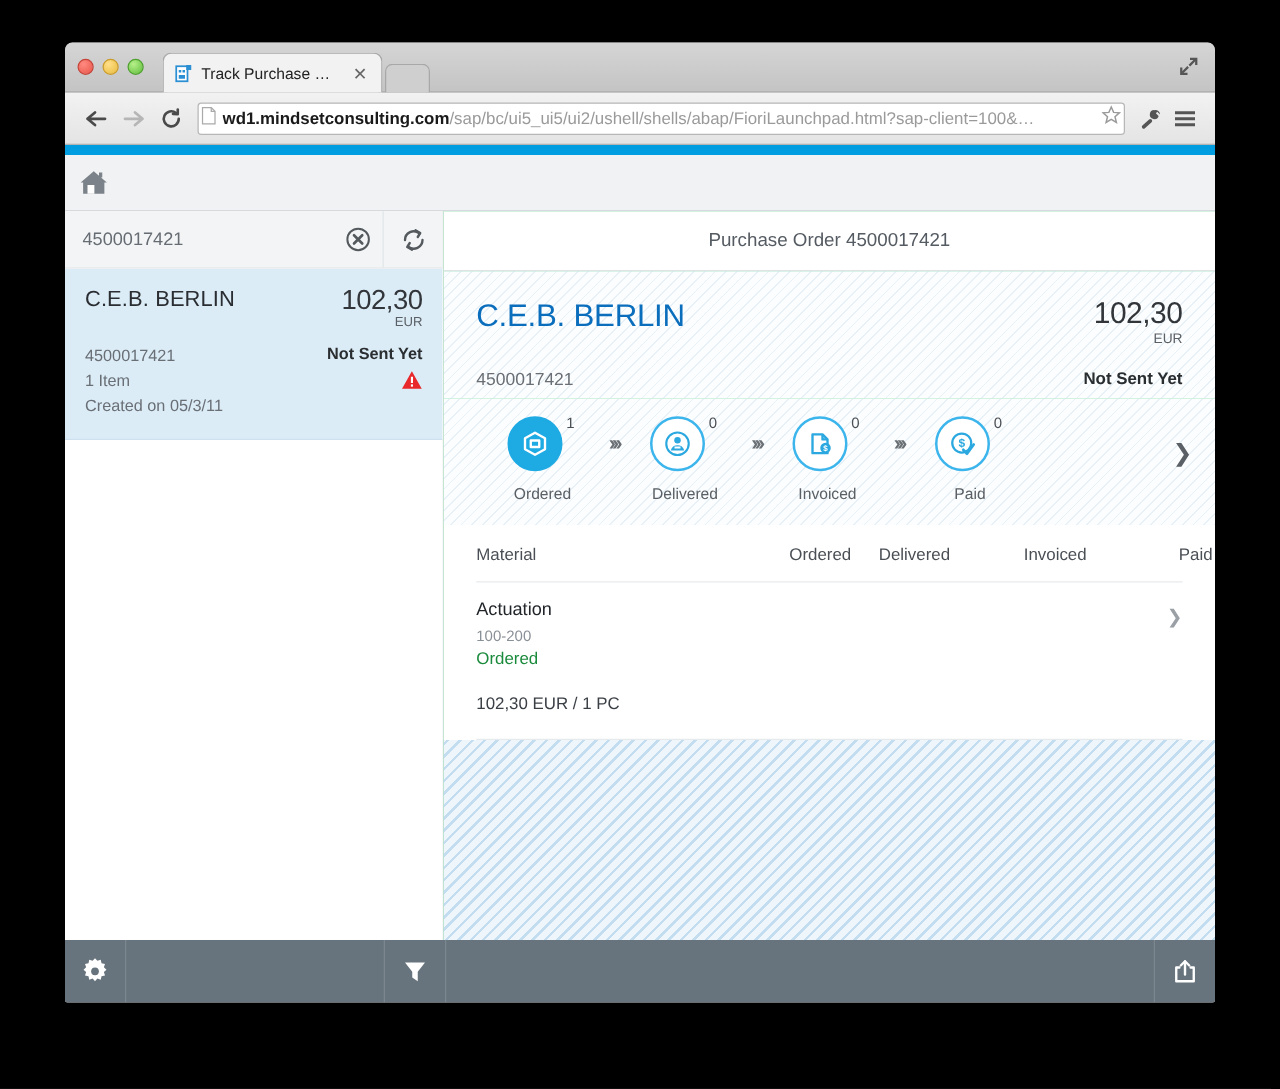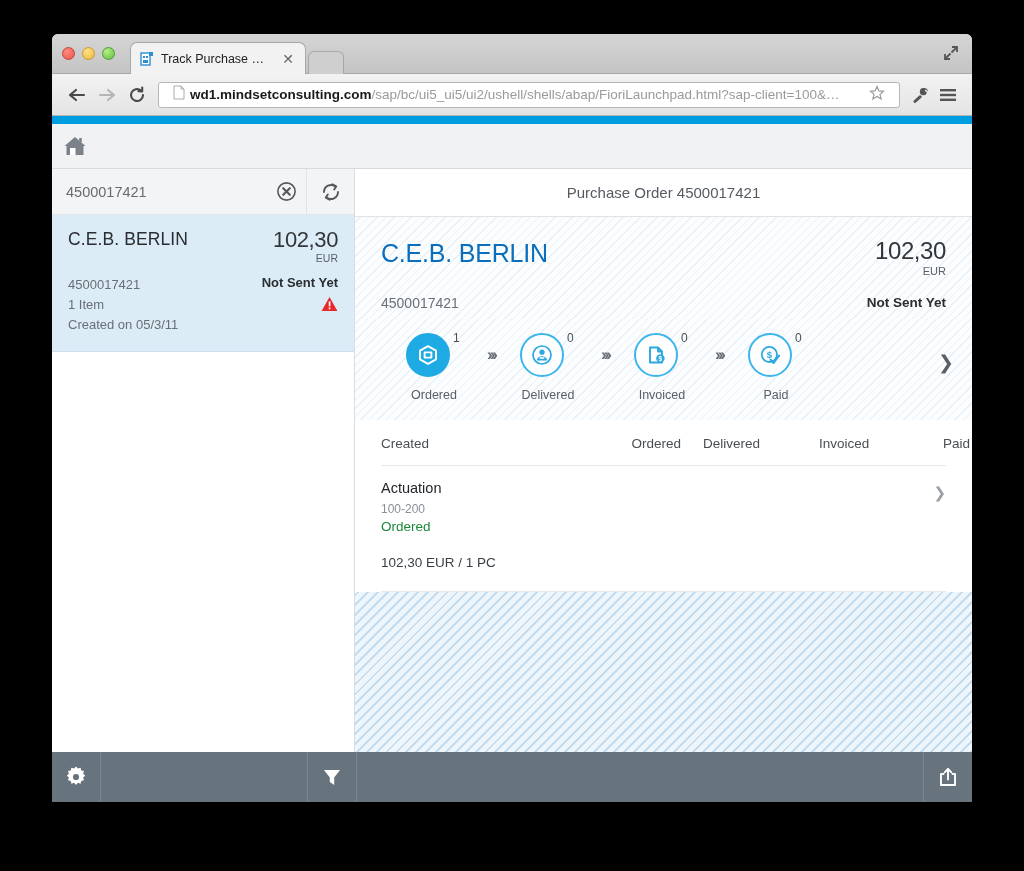--- a/index.html
+++ b/index.html
@@ -62,21 +62,21 @@
   
   #omnibox-row {
     height: 42px; background: linear-gradient(#f2f2f2, #e4e4e4);
     display: flex; align-items: center; gap: 0px; padding: 0 10px;
     border-bottom: 1px solid #b4b4b4; flex: none;
   }
   .nav-btn { width: 30px; height: 28px; display: flex; align-items: center; justify-content: center; cursor: pointer; }
   #url-field {
     flex: 1; height: 26px; background: #fff;
     border: 1px solid #b7b7b7; border-radius: 3px;
-    display: flex; align-items: center; padding: 0 14px; gap: 5px;
+    display: flex; align-items: center; padding: 0 2px; gap: 5px;
     margin: 0 6px;
   }
   #url-text { font-size: 13.5px; color: #9a9a9a; white-space: nowrap; overflow: hidden; font-family: "Liberation Sans", sans-serif; }
   #url-text b { color: #1a1a1a; font-weight: 700; }
   #star-icon { margin-left: auto; flex: none; }
   .omni-btn { width: 28px; height: 28px; display: flex; align-items: center; justify-content: center; cursor: pointer; }
 
   
   #accent-bar { height: 8px; background: #009de0; flex: none; }
 
@@ -437,21 +437,21 @@
               <span class="pf-count">0</span>
             </div>
             <span class="pf-label">Paid</span>
           </div>
 
           <span id="pf-more">❯</span>
         </div>
 
         <div id="items-table">
           <div id="items-head">
-            <div class="col-material">Created</div>
+            <div class="col-material">Material</div>
             <div class="col-ordered">Ordered</div>
             <div class="col-delivered">Delivered</div>
             <div class="col-invoiced">Invoiced</div>
             <div class="col-paid">Paid</div>
             <div class="col-nav"></div>
           </div>
 
           <div class="item-row">
             <div class="col-material">
               <div class="itm-name">Actuation</div>

